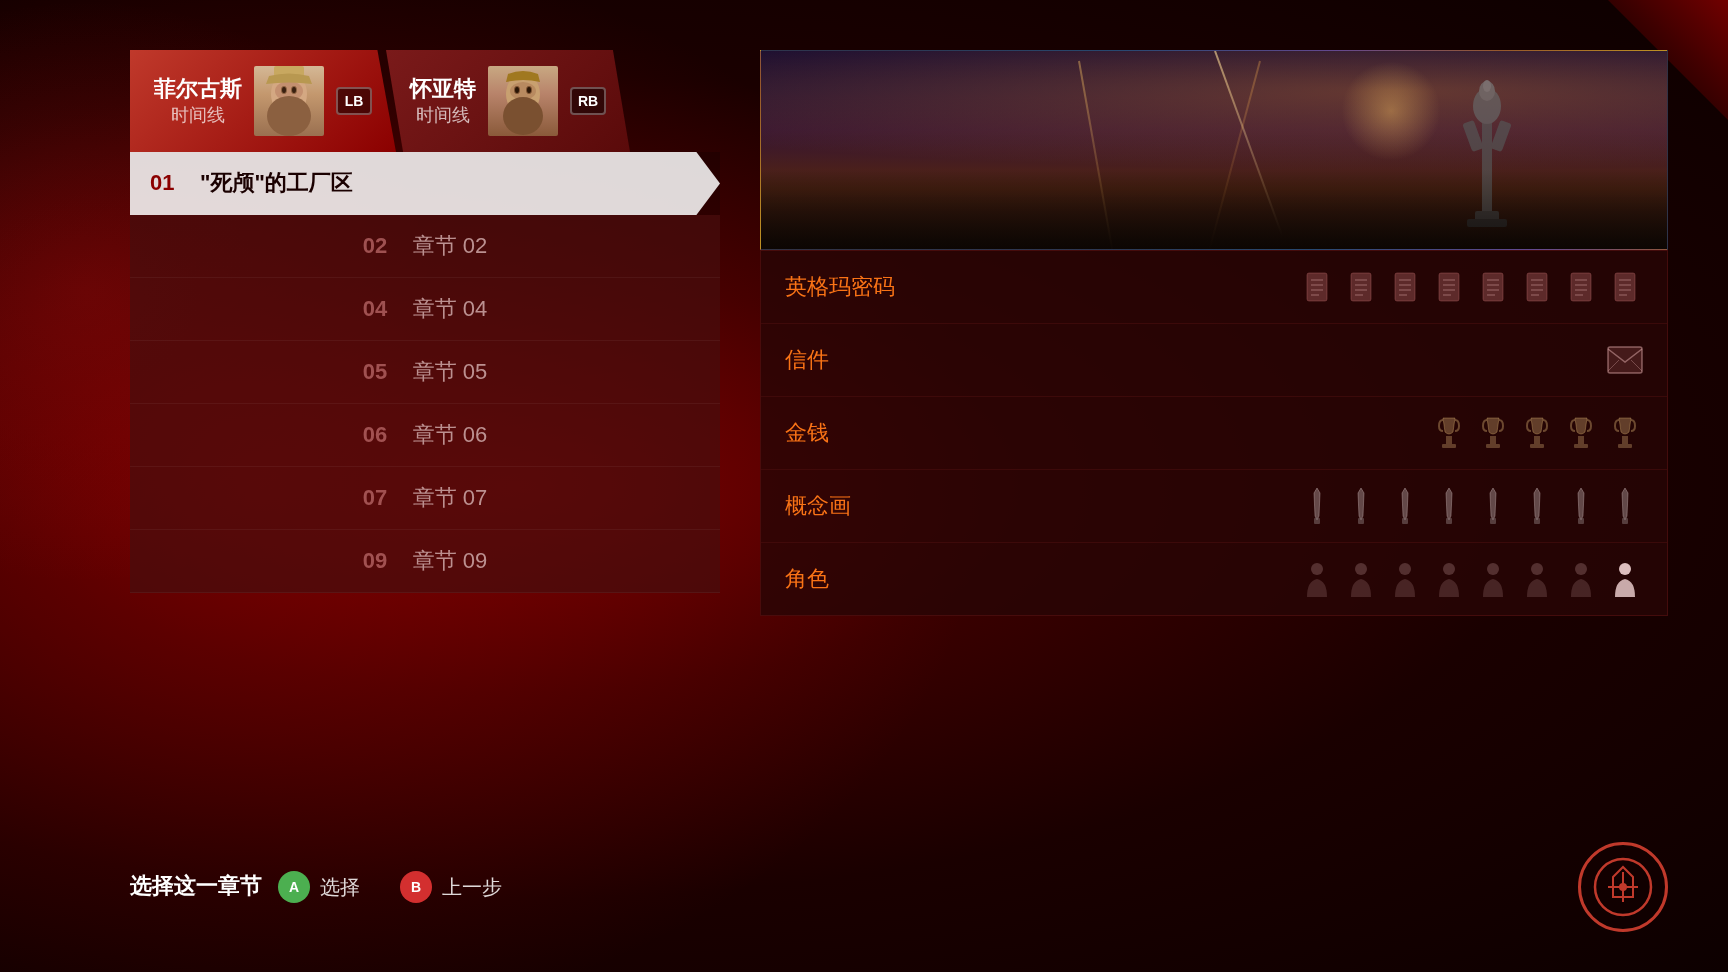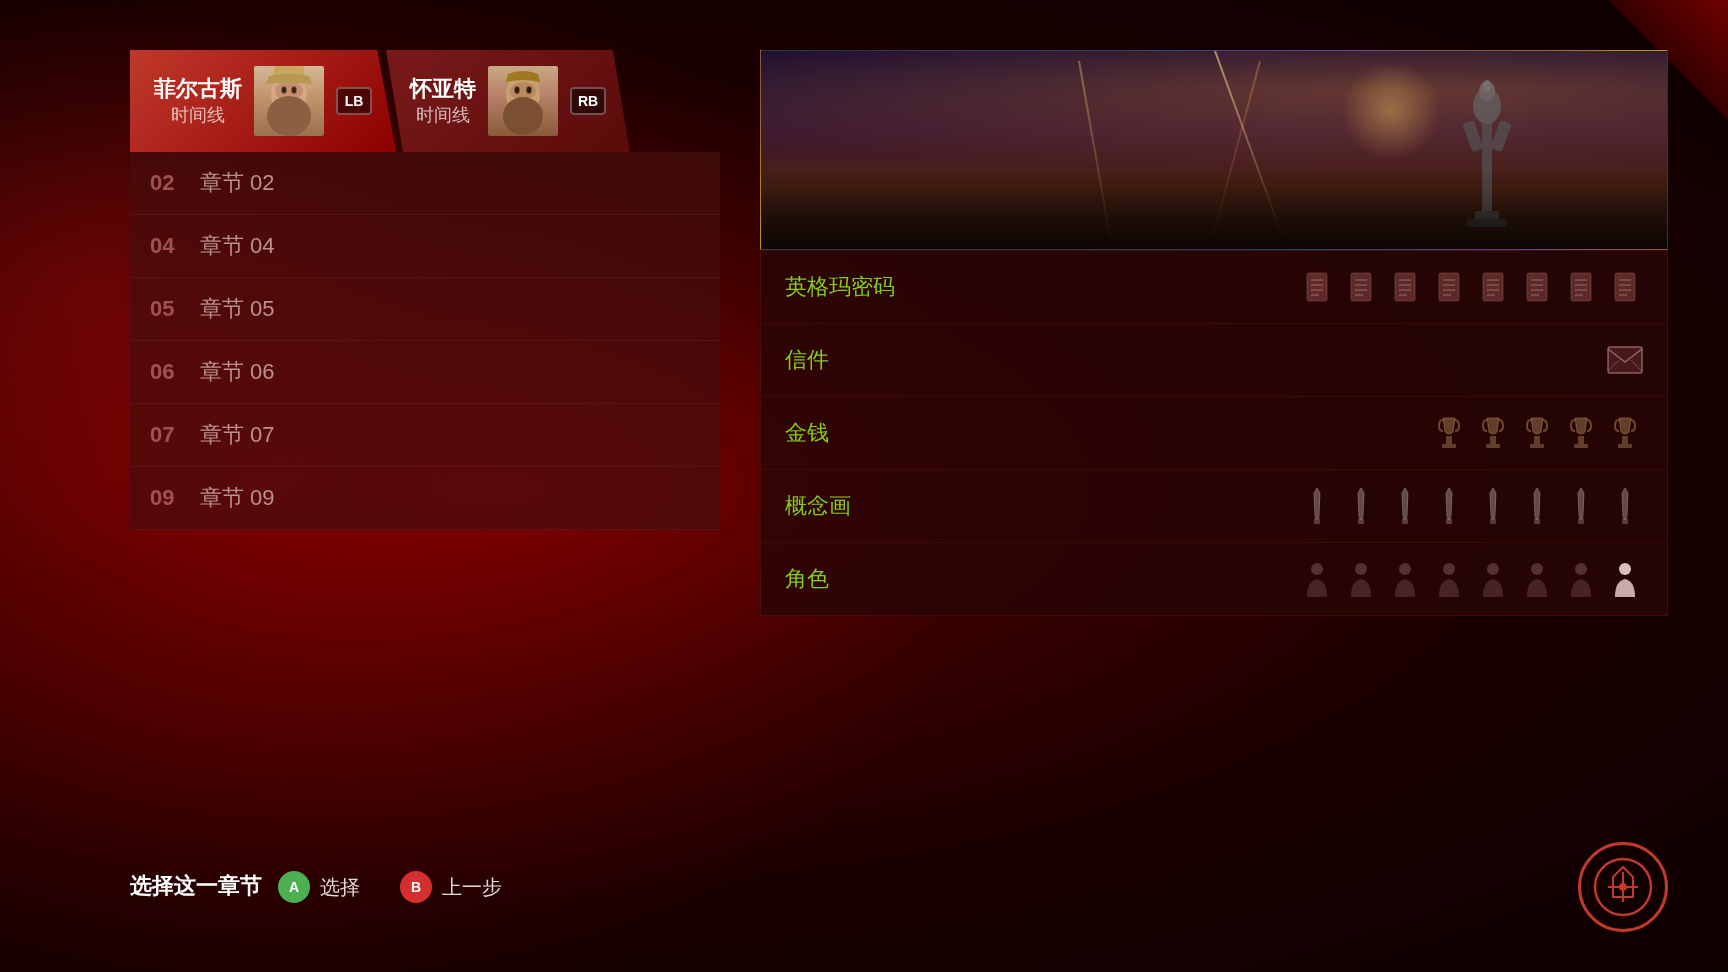--- a/index.html
+++ b/index.html
@@ -179,20 +179,21 @@
       cursor: pointer;
     }
 
     .chapter-item.selected {
       background: rgba(255,255,255,0.85);
       clip-path: polygon(0 0, 96% 0, 100% 50%, 96% 100%, 0 100%);
     }
 
     .chapter-item.normal {
       background: rgba(80,15,15,0.6);
+      justify-content: center;
     }
 
     .chapter-number {
       font-size: 22px;
       font-weight: bold;
       color: rgba(180,100,100,0.8);
       width: 50px;
       flex-shrink: 0;
     }
 
@@ -271,21 +272,21 @@
       align-items: center;
       padding: 18px 24px;
       border-bottom: 1px solid rgba(80,15,15,0.5);
     }
 
     .stat-row:last-child {
       border-bottom: none;
     }
 
     .stat-label {
-      color: #84cc16;
+      color: #f97316;
       font-size: 22px;
       width: 160px;
       flex-shrink: 0;
     }
 
     .stat-icons {
       display: flex;
       gap: 8px;
       margin-left: auto;
       align-items: center;
@@ -439,20 +440,24 @@
               </svg>
             </div>
           </div>
           <div class="tab-button">RB</div>
         </div>
 
       </div>
 
       <div class="chapter-list">
 
+        <div class="chapter-item selected">
+          <span class="chapter-number">01</span>
+          <span class="chapter-name">"死颅"的工厂区</span>
+        </div>
 
         <div class="chapter-item normal">
           <span class="chapter-number">02</span>
           <span class="chapter-name">章节 02</span>
         </div>
 
 
         <div class="chapter-item normal">
           <span class="chapter-number">04</span>
           <span class="chapter-name">章节 04</span>

